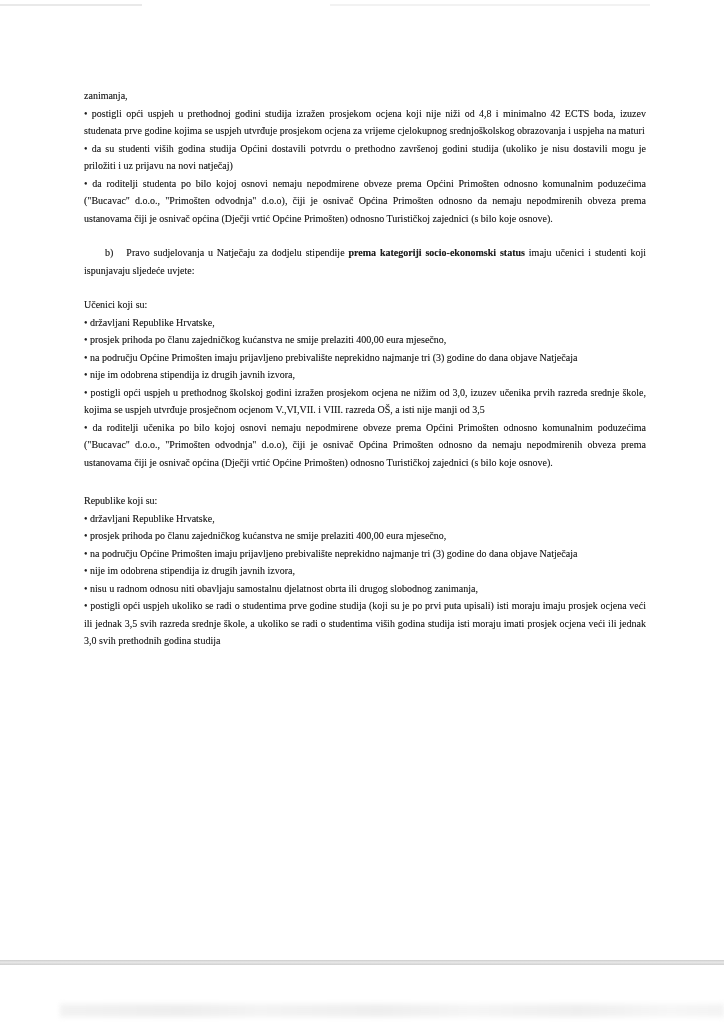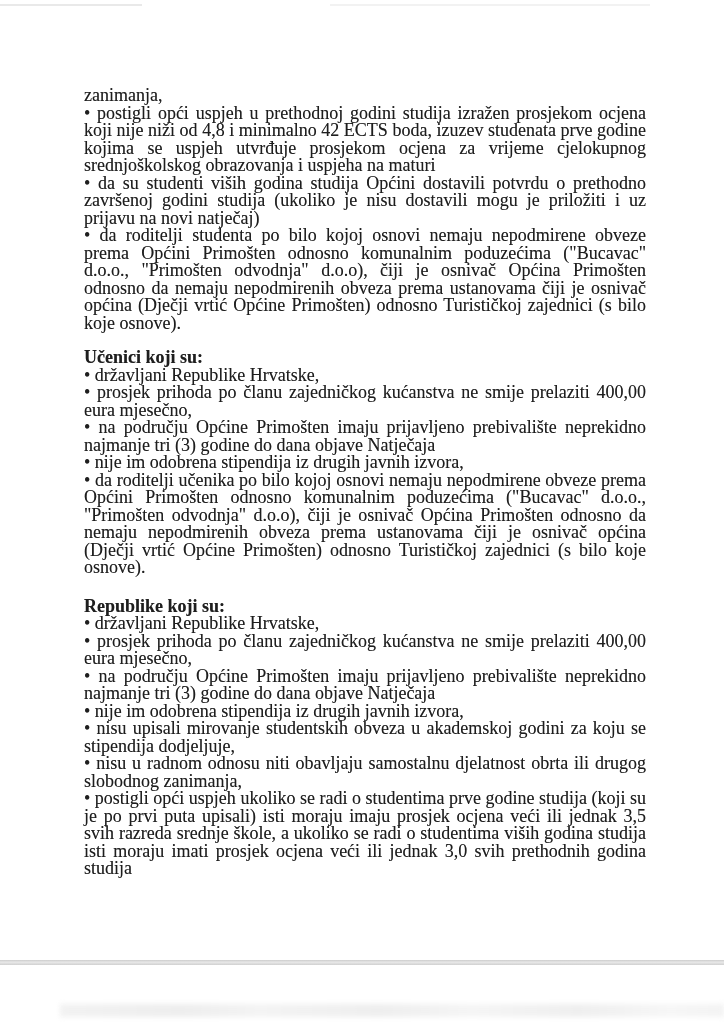--- a/index.html
+++ b/index.html
@@ -13,21 +13,21 @@
     height: 1024px;
     background: #ffffff;
     overflow: hidden;
     font-family: "Liberation Serif", "DejaVu Serif", serif;
   }
   .doc {
     position: absolute;
     left: 84px;
     top: 87px;
     width: 562px;
-    font-size: 18px;
+    font-size: 10px;
     line-height: 17.5px;
     color: #1e1e1e;
     text-shadow: 0 0 0.4px rgba(20,20,20,0.45);
   }
   .doc p {
     margin: 0;
     text-align: justify;
   }
   .doc p.li::before {
     content: "\2022  ";
@@ -38,21 +38,20 @@
     text-indent: 21px;
   }
   .heading-b .b-label {
     margin-right: 13px;
   }
   .heading-b strong {
     font-weight: bold;
   }
   .title {
     text-align: right;
-    font-weight: bold;
   }
   .gap1 { margin-top: 17px !important; }
   .gap2 { margin-top: 21px !important; }
 
   
   .artifact { position: absolute; pointer-events: none; }
   .top-a {
     left: 0; top: 4px; width: 142px; height: 2px;
     background: #e3e3e3; opacity: 0.8;
   }
@@ -81,34 +80,35 @@
   <div class="artifact top-a"></div>
   <div class="artifact top-b"></div>
 
   <div class="doc">
 
     <p>zanimanja,</p>
     <p class="li">postigli opći uspjeh u prethodnoj godini studija izražen prosjekom ocjena koji nije niži od 4,8 i minimalno 42 ECTS boda, izuzev studenata prve godine kojima se uspjeh utvrđuje prosjekom ocjena za vrijeme cjelokupnog srednjoškolskog obrazovanja i uspjeha na maturi</p>
     <p class="li">da su studenti viših godina studija Općini dostavili potvrdu o prethodno završenoj godini studija (ukoliko je nisu dostavili mogu je priložiti i uz prijavu na novi natječaj)</p>
     <p class="li">da roditelji studenta po bilo kojoj osnovi nemaju nepodmirene obveze prema Općini Primošten odnosno komunalnim poduzećima ("Bucavac" d.o.o., "Primošten odvodnja" d.o.o), čiji je osnivač Općina Primošten odnosno da nemaju nepodmirenih obveza prema ustanovama čiji je osnivač općina (Dječji vrtić Općine Primošten) odnosno Turističkoj zajednici (s bilo koje osnove).</p>
 
+    <p class="heading-b"><span class="b-label">b)</span><span>Pravo sudjelovanja u Natječaju za dodjelu stipendije </span><strong>prema kategoriji socio-ekonomski status</strong><span> imaju učenici i studenti koji ispunjavaju sljedeće uvjete:</span></p>
 
     <p class="title gap1">Učenici koji su:</p>
     <p class="li">državljani Republike Hrvatske,</p>
     <p class="li">prosjek prihoda po članu zajedničkog kućanstva ne smije prelaziti 400,00 eura mjesečno,</p>
     <p class="li">na području Općine Primošten imaju prijavljeno prebivalište neprekidno najmanje tri (3) godine do dana objave Natječaja</p>
     <p class="li">nije im odobrena stipendija iz drugih javnih izvora,</p>
+    <p class="li">postigli opći uspjeh u prethodnog školskoj godini izražen prosjekom ocjena ne nižim od 3,0, izuzev učenika prvih razreda srednje škole, kojima se uspjeh utvrđuje prosječnom ocjenom V.,VI,VII. i VIII. razreda OŠ, a isti nije manji od 3,5</p>
     <p class="li">da roditelji učenika po bilo kojoj osnovi nemaju nepodmirene obveze prema Općini Primošten odnosno komunalnim poduzećima ("Bucavac" d.o.o., "Primošten odvodnja" d.o.o), čiji je osnivač Općina Primošten odnosno da nemaju nepodmirenih obveza prema ustanovama čiji je osnivač općina (Dječji vrtić Općine Primošten) odnosno Turističkoj zajednici (s bilo koje osnove).</p>
 
     <p class="title gap2">Republike koji su:</p>
     <p class="li">državljani Republike Hrvatske,</p>
     <p class="li">prosjek prihoda po članu zajedničkog kućanstva ne smije prelaziti 400,00 eura mjesečno,</p>
     <p class="li">na području Općine Primošten imaju prijavljeno prebivalište neprekidno najmanje tri (3) godine do dana objave Natječaja</p>
     <p class="li">nije im odobrena stipendija iz drugih javnih izvora,</p>
-    <p class="li">nisu upisali mirovanje studentskih obveza u akademskoj godini za koju se stipendija dodjeljuje,</p>
     <p class="li">nisu u radnom odnosu niti obavljaju samostalnu djelatnost obrta ili drugog slobodnog zanimanja,</p>
     <p class="li">postigli opći uspjeh ukoliko se radi o studentima prve godine studija (koji su je po prvi puta upisali) isti moraju imaju prosjek ocjena veći ili jednak 3,5 svih razreda srednje škole, a ukoliko se radi o studentima viših godina studija isti moraju imati prosjek ocjena veći ili jednak 3,0 svih prethodnih godina studija</p>
 
   </div>
 
   <div class="artifact band"></div>
   <div class="artifact smudge"></div>
 
 </div>
 

